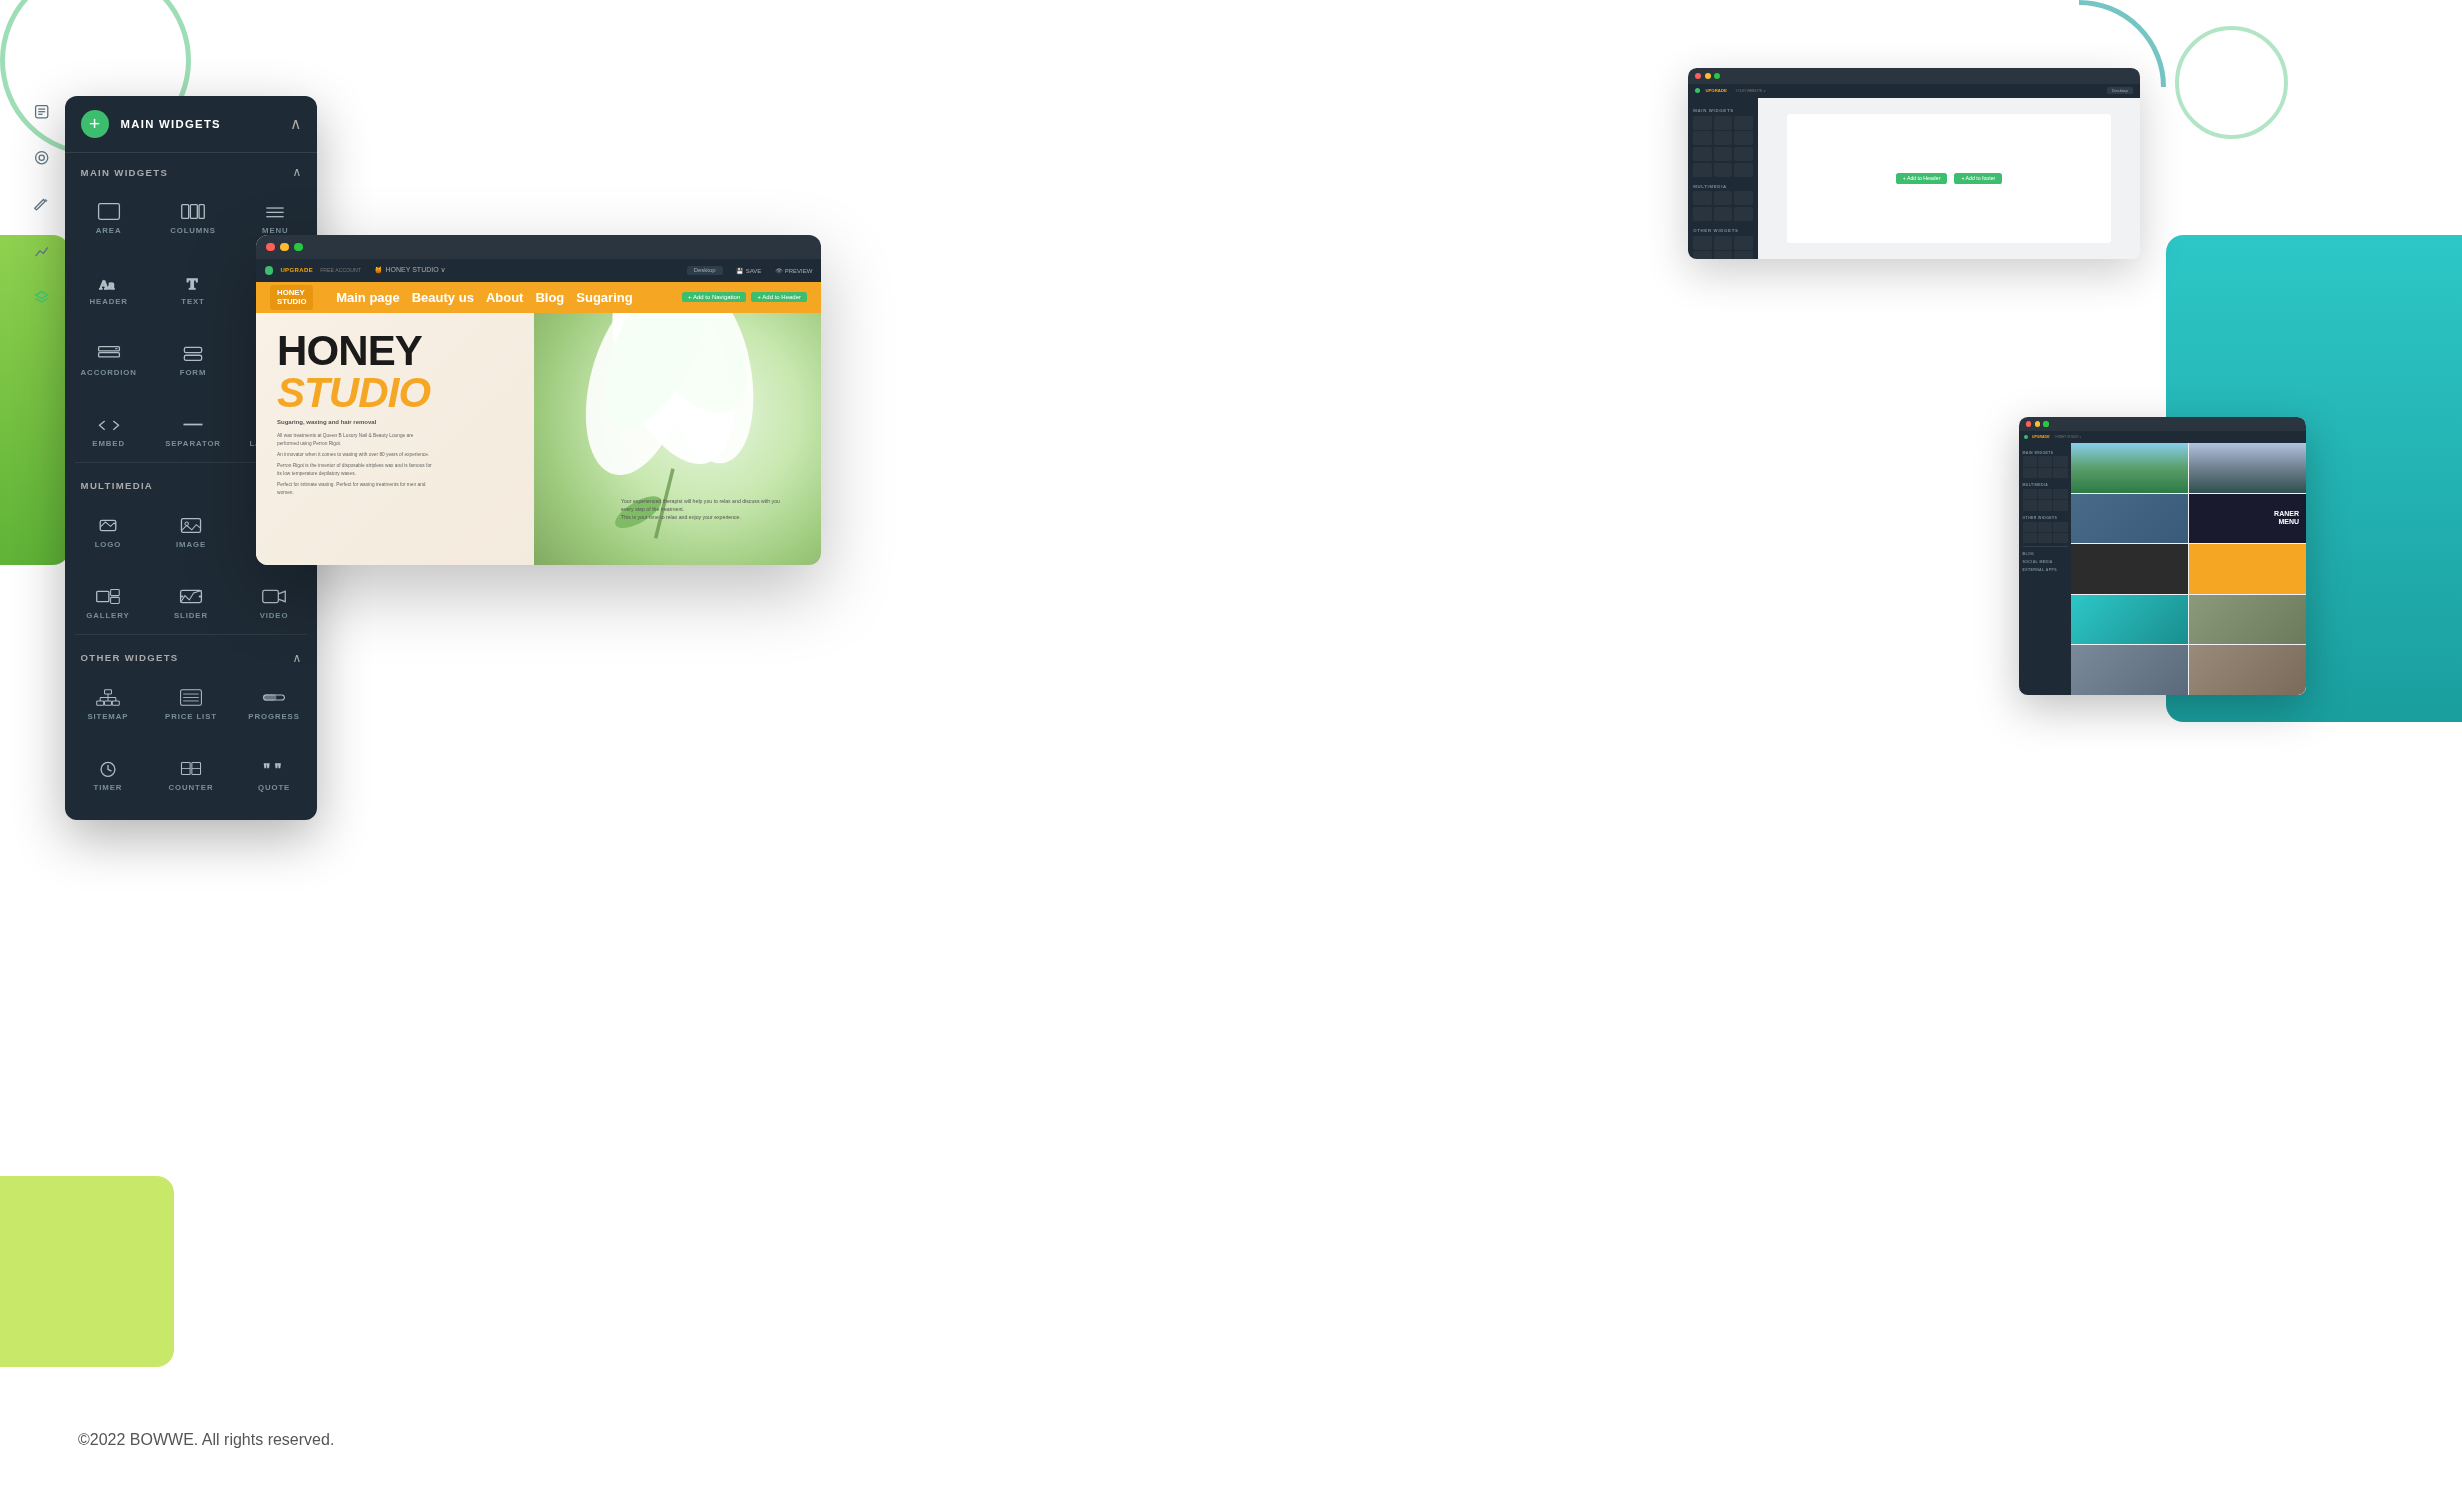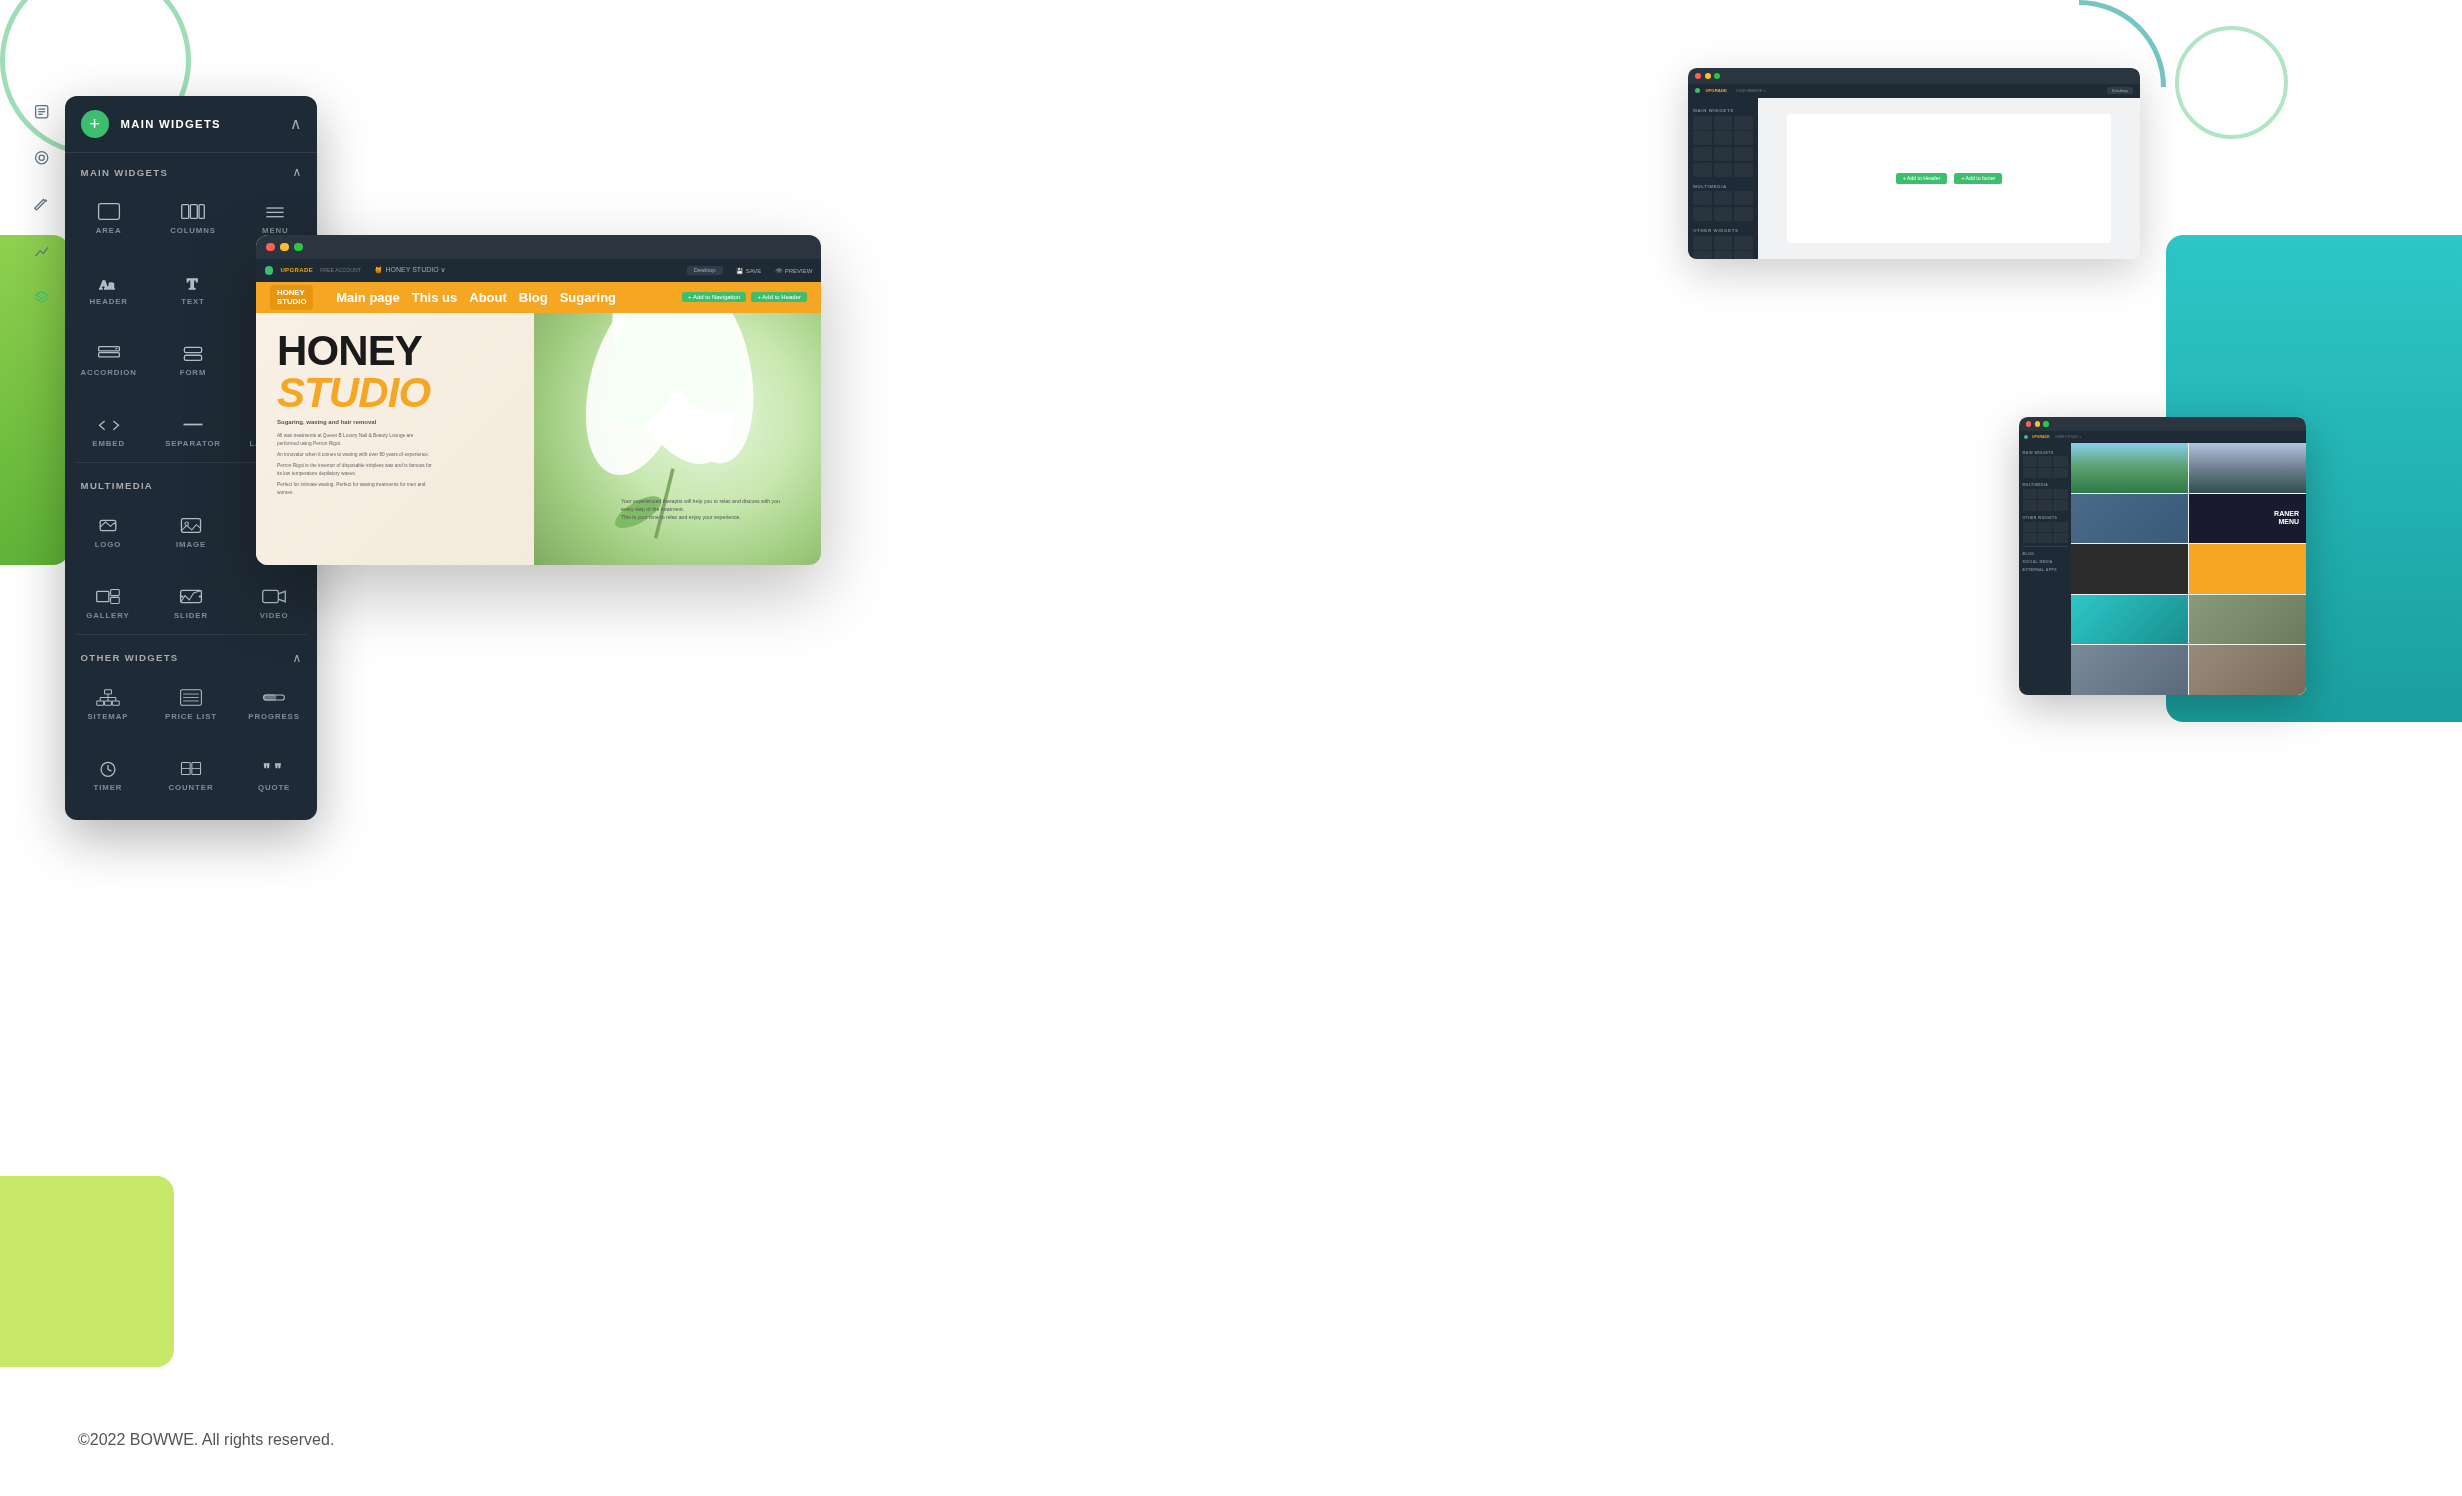--- a/index.html
+++ b/index.html
@@ -918,21 +918,21 @@
     <span style="font-size:5.2px;color:#777;">FREE ACCOUNT</span>
     <span class="topbar-site-name">🍯 HONEY STUDIO ∨</span>
     <span class="topbar-device">Desktop</span>
     <span class="topbar-save" style="margin-left:7px;">💾 SAVE</span>
     <span class="topbar-preview" style="margin-left:7px;">👁 PREVIEW</span>
   </div>
   <div class="website-nav">
     <div class="nav-logo">HONEY<br>STUDIO</div>
     <div class="nav-links">
       <span class="nav-link">Main page</span>
-      <span class="nav-link">This us</span>
+      <span class="nav-link">Beauty us</span>
       <span class="nav-link">About</span>
       <span class="nav-link">Blog</span>
       <span class="nav-link">Sugaring</span>
     </div>
     <div style="margin-left:auto;display:flex;gap:5.2px;">
       <div class="nav-add-nav">+ Add to Navigation</div>
       <div class="nav-add-header">+ Add to Header</div>
     </div>
   </div>
   <div class="website-content">

